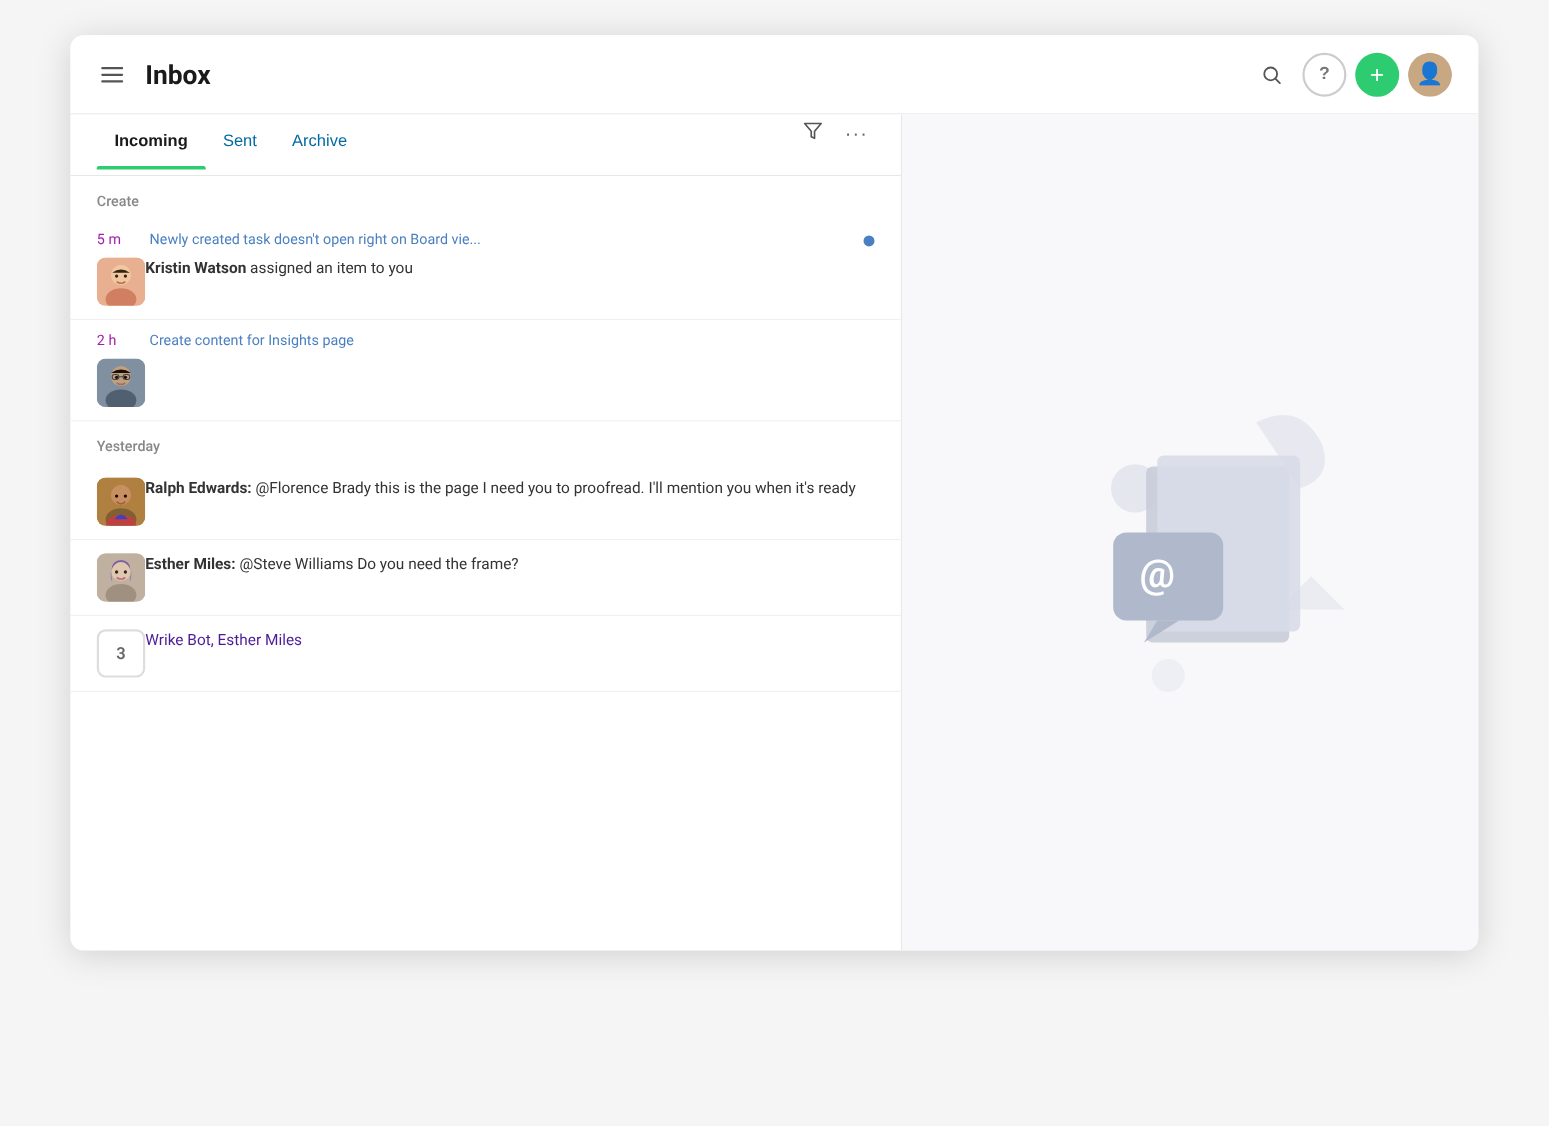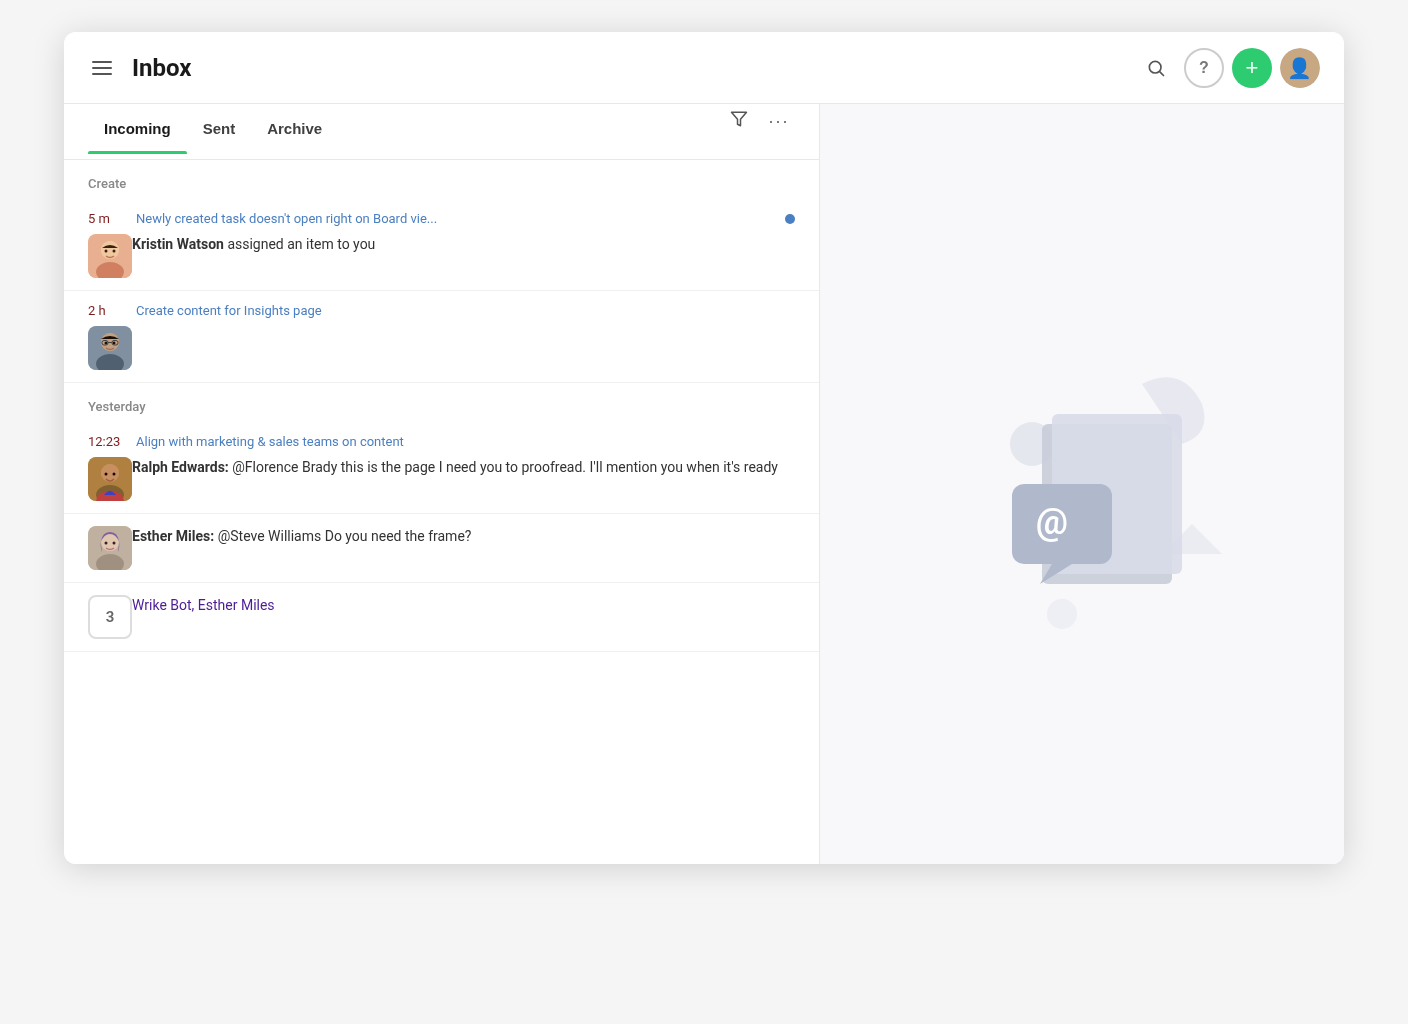--- a/index.html
+++ b/index.html
@@ -130,22 +130,22 @@
       flex-shrink: 0;
     }
     .tabs {
       display: flex;
       gap: 0;
       flex: 1;
     }
     .tab {
       padding: 16px 16px;
       font-size: 15px;
-      font-weight: 700;
-      color: #404040;
+      font-weight: 400;
+      color: #0369a1;
       cursor: pointer;
       border: none;
       background: transparent;
       position: relative;
       white-space: nowrap;
     }
     .tab.active {
       color: #1a1a1a;
       font-weight: 700;
     }
@@ -191,21 +191,21 @@
       cursor: pointer;
     }
     .notif-header {
       display: flex;
       align-items: center;
       gap: 8px;
       margin-bottom: 8px;
     }
     .notif-time {
       font-size: 13px;
-      color: #7f1d1d;
+      color: #a21caf;
       min-width: 40px;
     }
     .notif-task {
       font-size: 13px;
       color: #4a7fc1;
       flex: 1;
       overflow: hidden;
       text-overflow: ellipsis;
       white-space: nowrap;
     }
@@ -383,24 +383,20 @@
                   <line x1="20" y1="16.5" x2="24" y2="16.5" stroke="#444" stroke-width="1"></line>
                 </svg>
               </div>
             </div>
           </div>
         </div>
 
         <div class="section-label">Yesterday</div>
 
         <div class="notification-item">
-          <div class="notif-header">
-            <span class="notif-time">12:23</span>
-            <span class="notif-task">Align with marketing &amp; sales teams on content</span>
-          </div>
           <div class="notif-body">
             <div class="notif-avatar">
               <div class="av av-ralph">
                 <svg width="44" height="44" viewBox="0 0 44 44">
                   <rect width="44" height="44" rx="8" fill="#b08040"></rect>
                   <circle cx="22" cy="16" r="9" fill="#c89060"></circle>
                   <ellipse cx="22" cy="38" rx="14" ry="10" fill="#806030"></ellipse>
                   <circle cx="22" cy="16" r="9" fill="#c89060"></circle>
                   <circle cx="18" cy="17" r="1.5" fill="#1a0808"></circle>
                   <circle cx="26" cy="17" r="1.5" fill="#1a0808"></circle>

